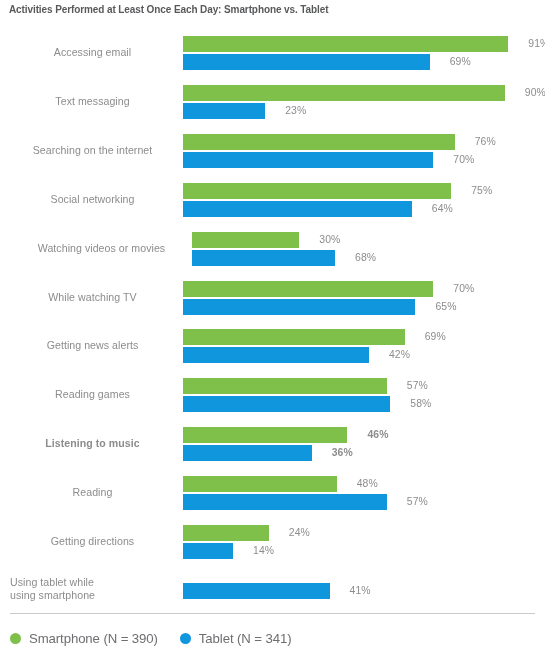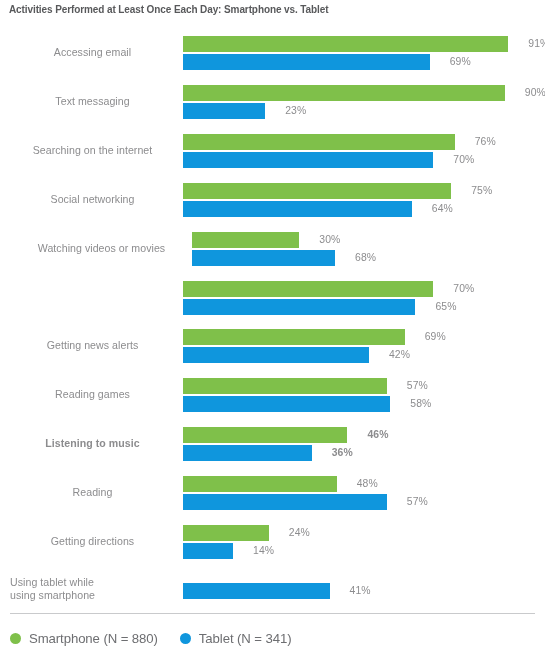--- a/index.html
+++ b/index.html
@@ -169,20 +169,21 @@
       </div>
     </div>
     <div class="chart-row" style="top: 195.6px; margin-left: 9px;">
       <div class="row-label single">Watching videos or movies</div>
       <div class="bars-wrap">
         <div class="bar-line first"><div class="bar smartphone" style="width: 107.25px;"></div><span class="bar-value">30%</span></div>
         <div class="bar-line second"><div class="bar tablet" style="width: 143px;"></div><span class="bar-value">68%</span></div>
       </div>
     </div>
     <div class="chart-row" style="top: 244.5px;">
+      <div class="row-label single">While watching TV</div>
       <div class="bars-wrap">
         <div class="bar-line first"><div class="bar smartphone" style="width: 250.25px;"></div><span class="bar-value">70%</span></div>
         <div class="bar-line second"><div class="bar tablet" style="width: 232.375px;"></div><span class="bar-value">65%</span></div>
       </div>
     </div>
     <div class="chart-row" style="top: 293.4px;">
       <div class="row-label single">Getting news alerts</div>
       <div class="bars-wrap">
         <div class="bar-line first"><div class="bar smartphone" style="width: 221.65px;"></div><span class="bar-value">69%</span></div>
         <div class="bar-line second"><div class="bar tablet" style="width: 185.9px;"></div><span class="bar-value">42%</span></div>
@@ -222,19 +223,19 @@
         <div class="bar-line solo"><div class="bar tablet" style="width: 146.575px;"></div><span class="bar-value">41%</span></div>
       </div>
     </div>
   </div>
 
 <div id="legend-divider"></div>
 
 <div id="legend">
     <div class="legend-item">
       <span class="legend-swatch smartphone"></span>
-      <span class="legend-label">Smartphone (N = 880)</span>
+      <span class="legend-label">Smartphone (N = 390)</span>
     </div>
     <div class="legend-item">
       <span class="legend-swatch tablet"></span>
       <span class="legend-label">Tablet (N = 341)</span>
     </div>
   </div>
 
 </body></html>

